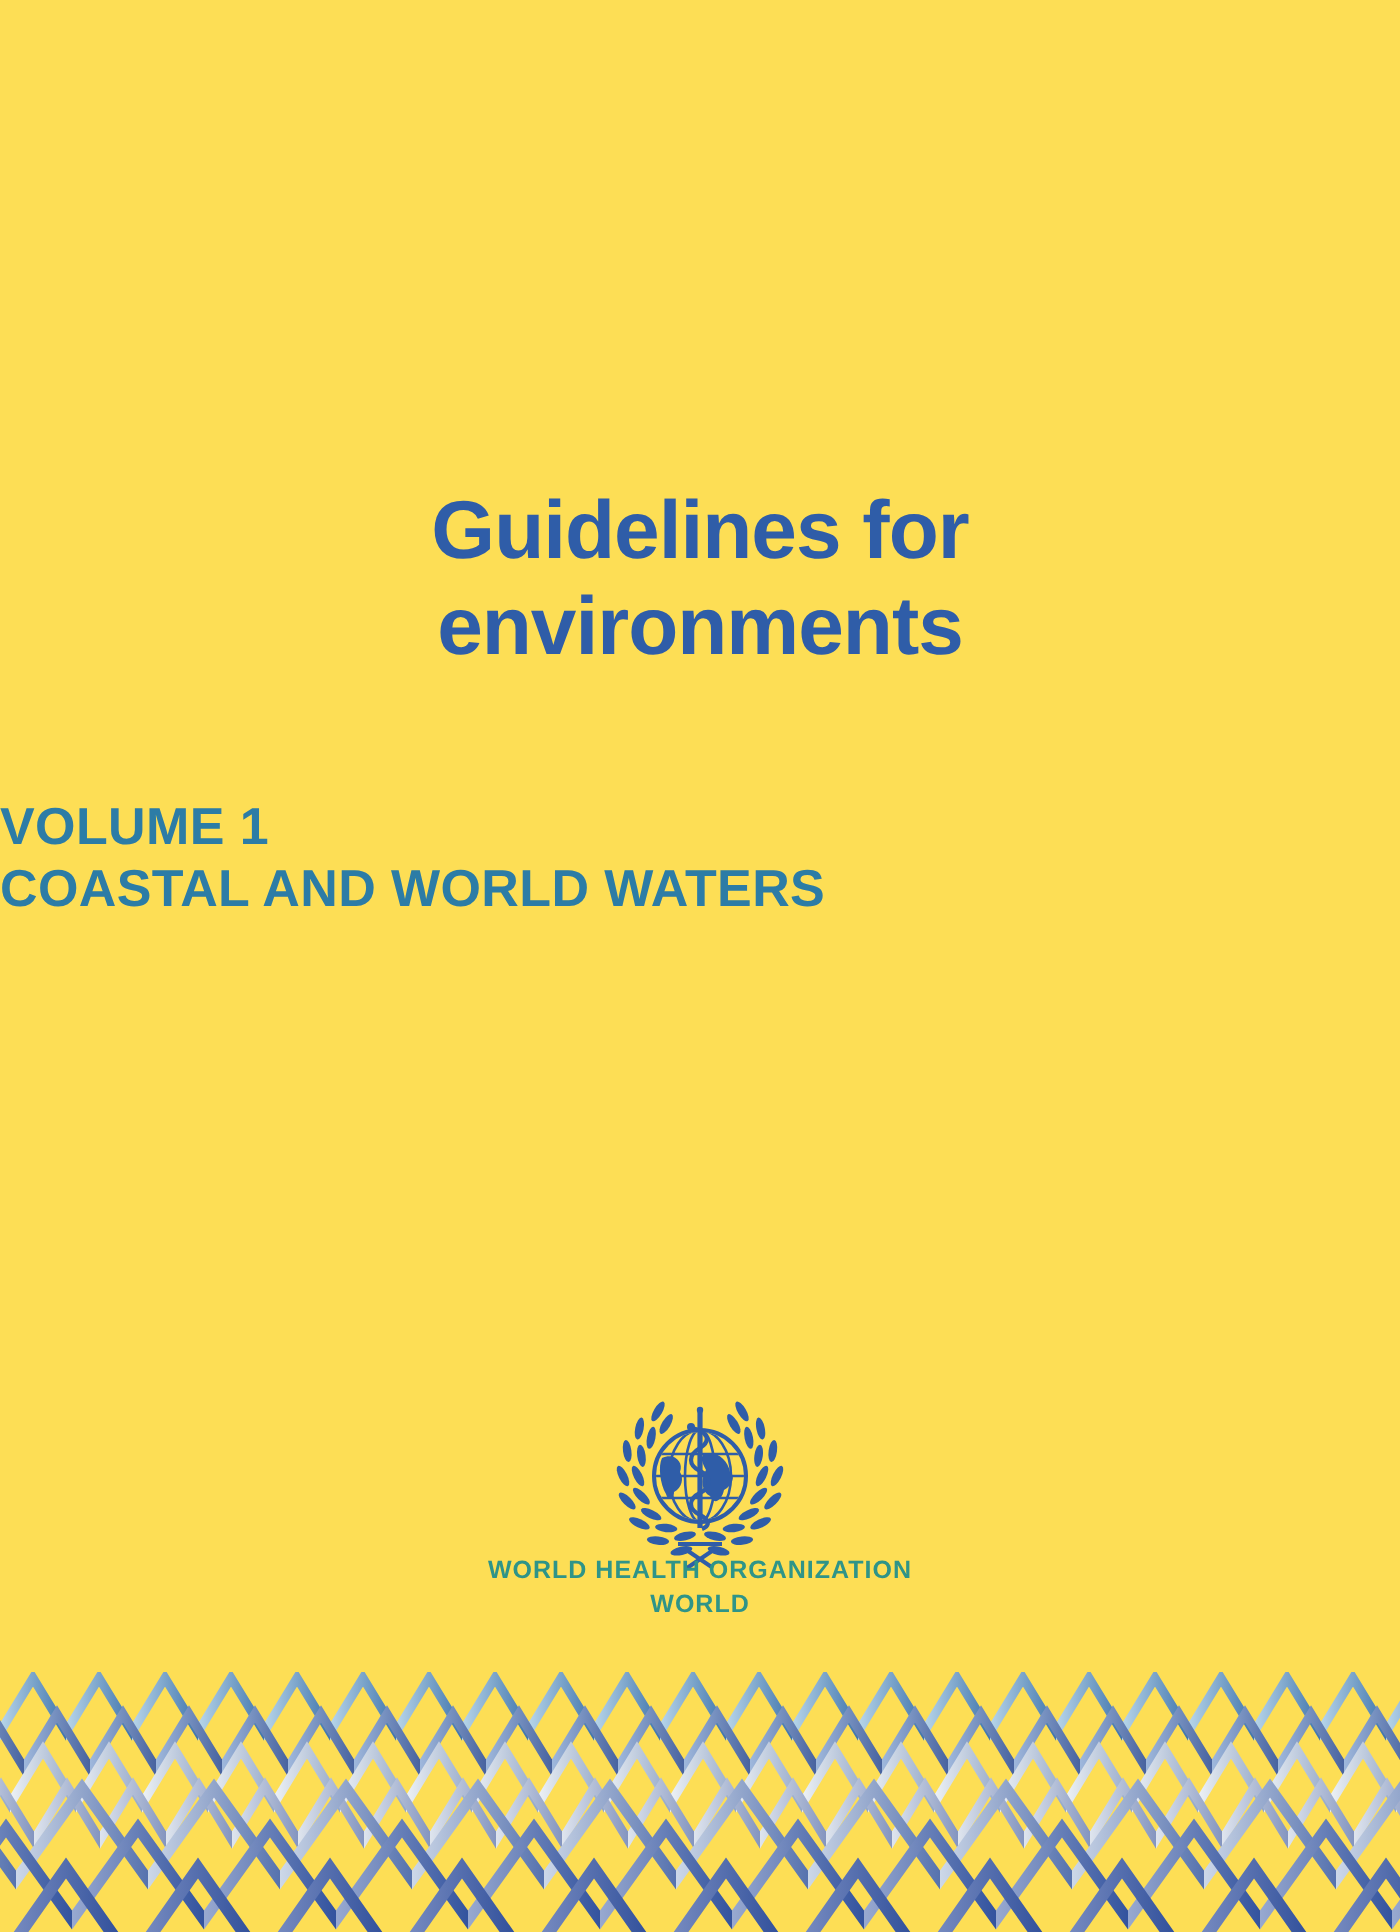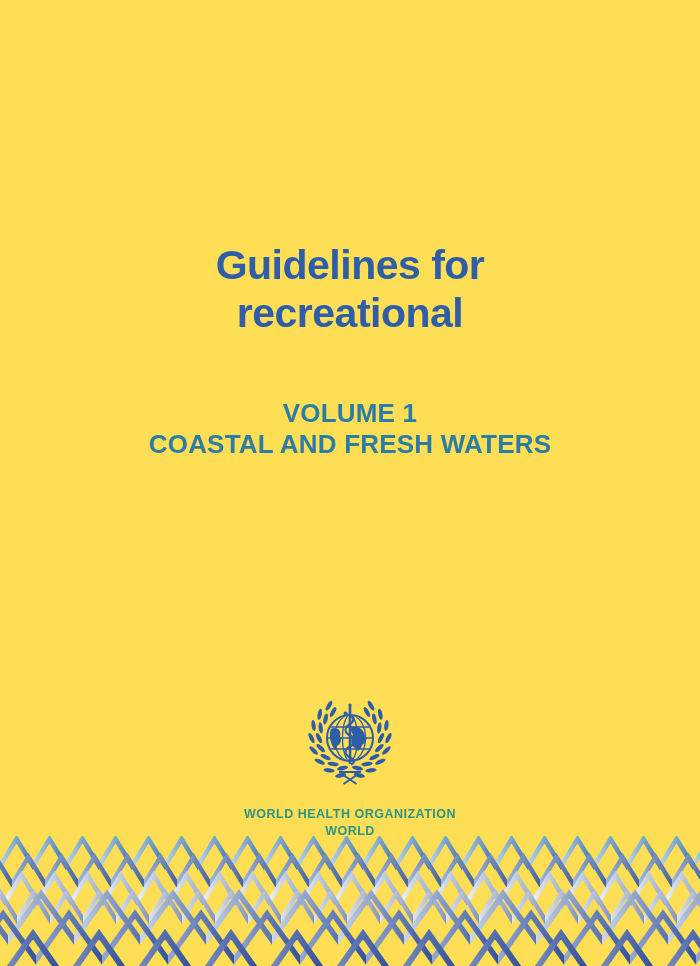--- a/index.html
+++ b/index.html
@@ -15,61 +15,61 @@
     text-align:center;
     color:var(--title-text,#2F5DA8);
     font-weight:bold;
     font-size:41px;
     line-height:48px;
     letter-spacing:-0.5px;
   }
   .title-line{display:block;}
   .subtitle-block{
     position:absolute;top:398px;left:0;right:0;
-    text-align:center;
+    text-align:left;
     color:var(--subtitle-text,#2C7CA6);
     font-weight:bold;
     font-size:26px;
     line-height:31px;
     letter-spacing:0.2px;
   }
   .subtitle-line{display:block;}
   .emblem-wrap{
     position:absolute;top:694px;left:50%;
     transform:translateX(-50%);
     color:var(--emblem,#2F5DA8);
   }
   .publisher{
-    position:absolute;top:806px;left:0;right:0;
+    position:absolute;top:777px;left:0;right:0;
     text-align:center;
     color:var(--publisher-text,#2F9488);
     font-weight:bold;
     font-size:12.5px;
     line-height:17px;
     letter-spacing:0.5px;
   }
   .publisher-line{display:block;}
   .zigzag-band{
     position:absolute;left:0;bottom:0;
     width:700px;height:130px;
   }
 </style>
 </head>
 <body>
 
 <div class="cover">
 
   <div class="title-block">
     <span class="title-line">Guidelines for</span>
-    <span class="title-line">recreational</span>
+    <span class="title-line">environments</span>
   </div>
 
   <div class="subtitle-block">
     <span class="subtitle-line">VOLUME 1</span>
-    <span class="subtitle-line">COASTAL AND FRESH WATERS</span>
+    <span class="subtitle-line">COASTAL AND WORLD WATERS</span>
   </div>
 
   <div class="emblem-wrap">
     <svg id="emblem-svg" viewBox="-50 -48 100 94" width="100" height="94" aria-hidden="true">
       <defs>
         <clipPath id="globeClip">
             <circle cx="0" cy="-4" r="22"></circle>
           </clipPath>
       </defs>
       <g stroke="currentColor" fill="none">

